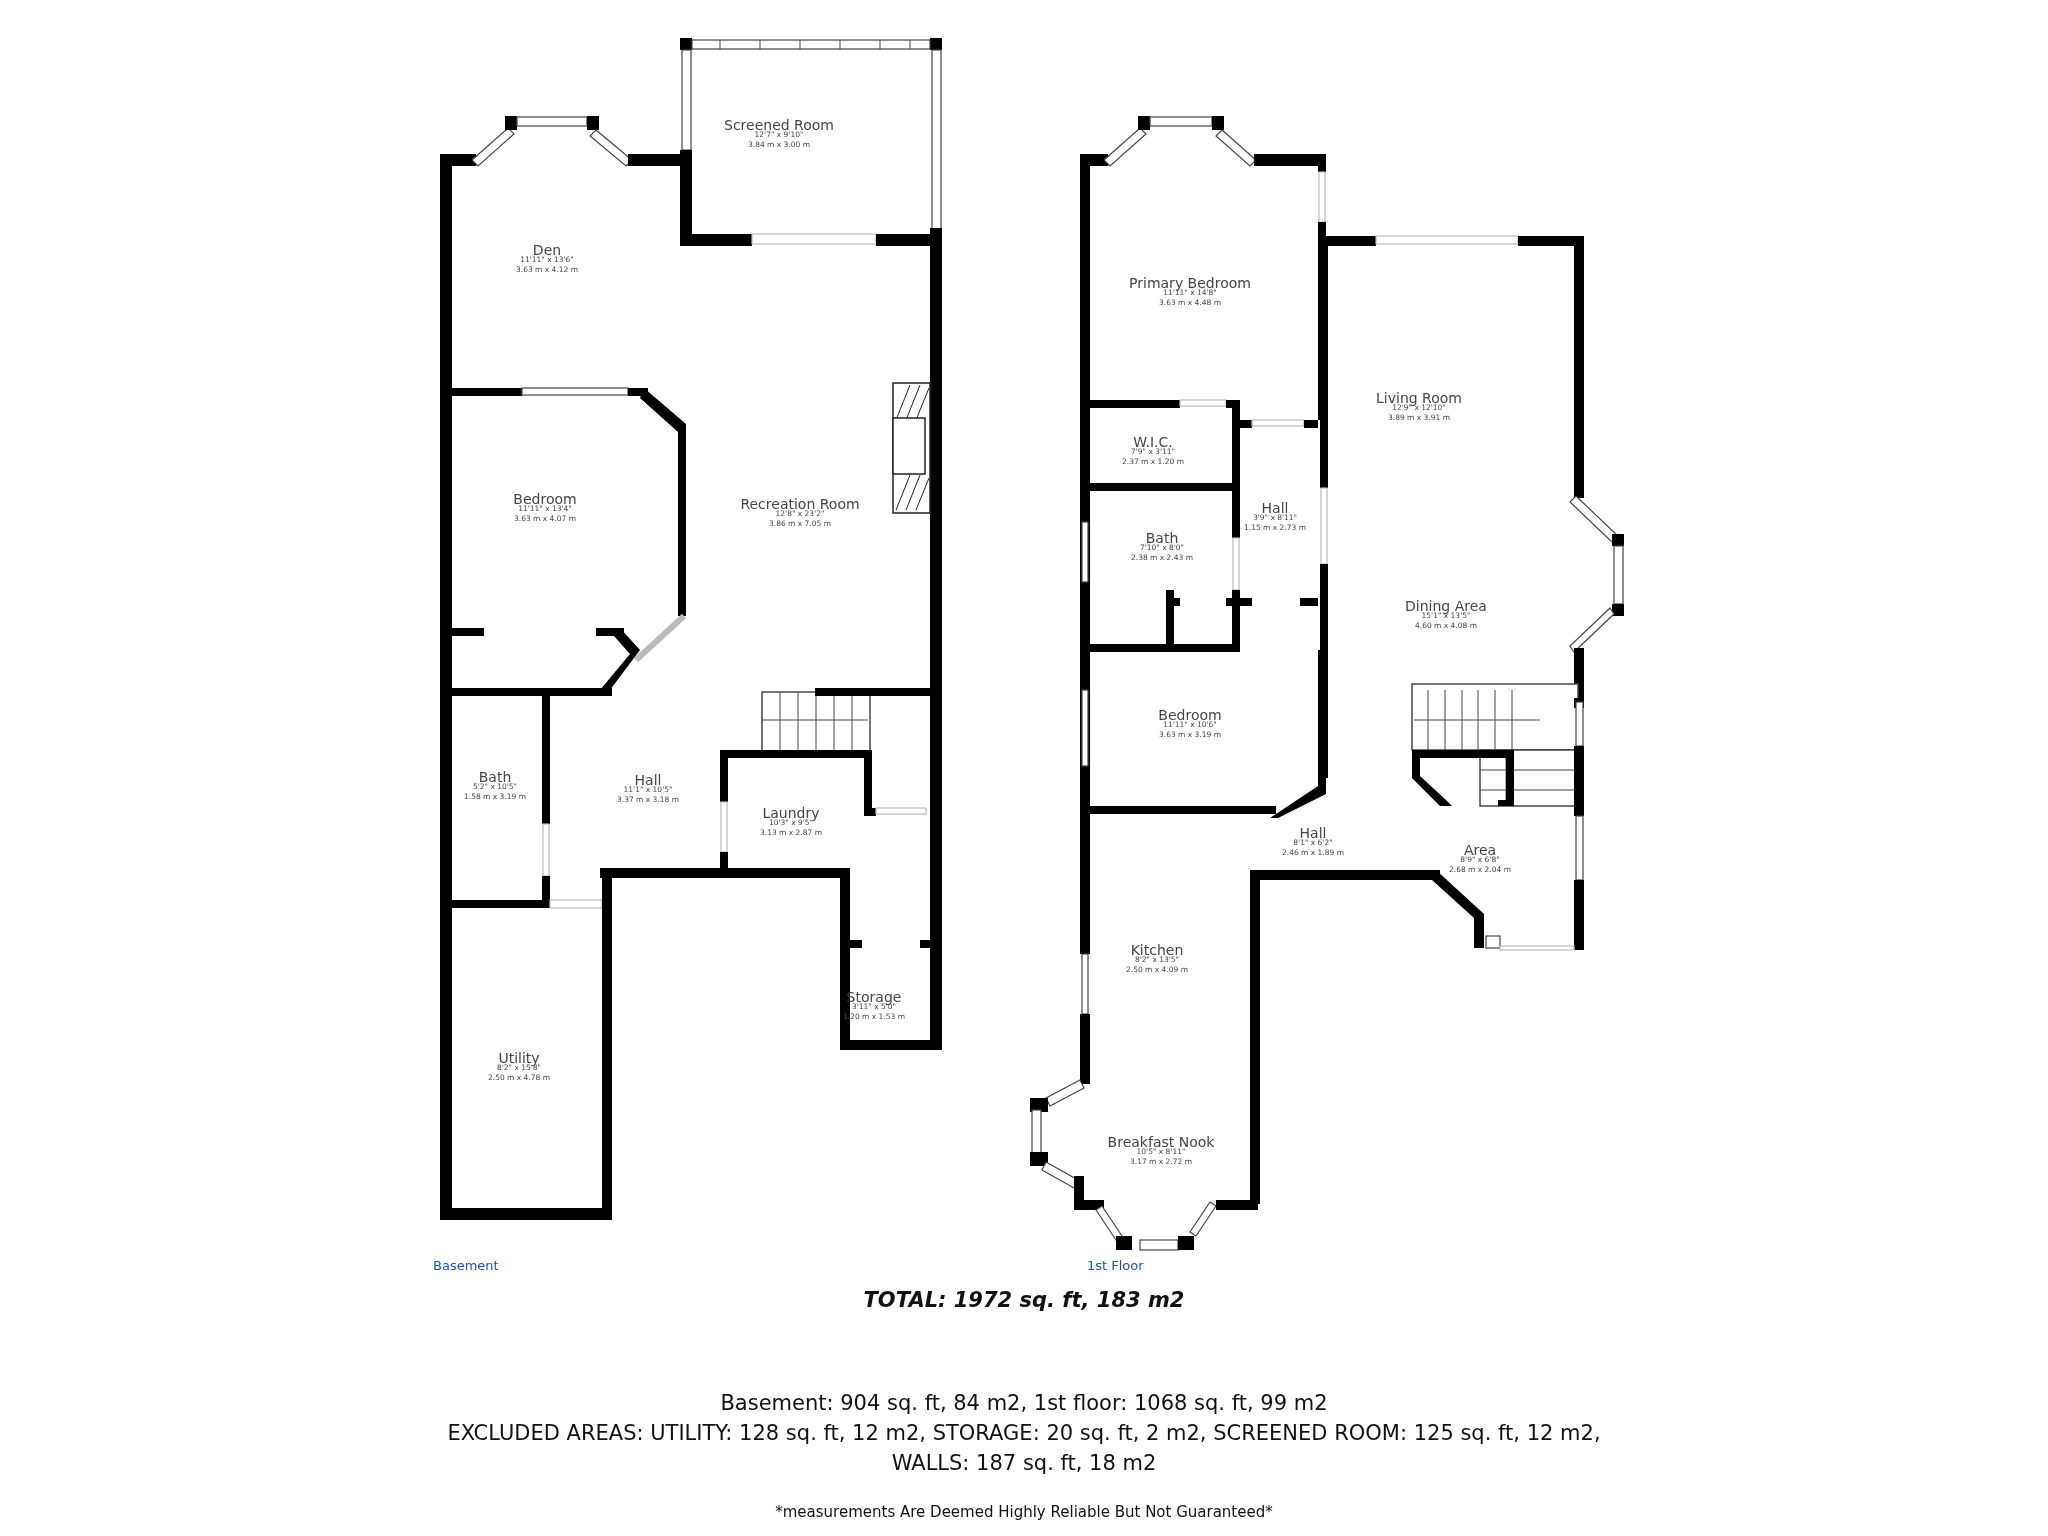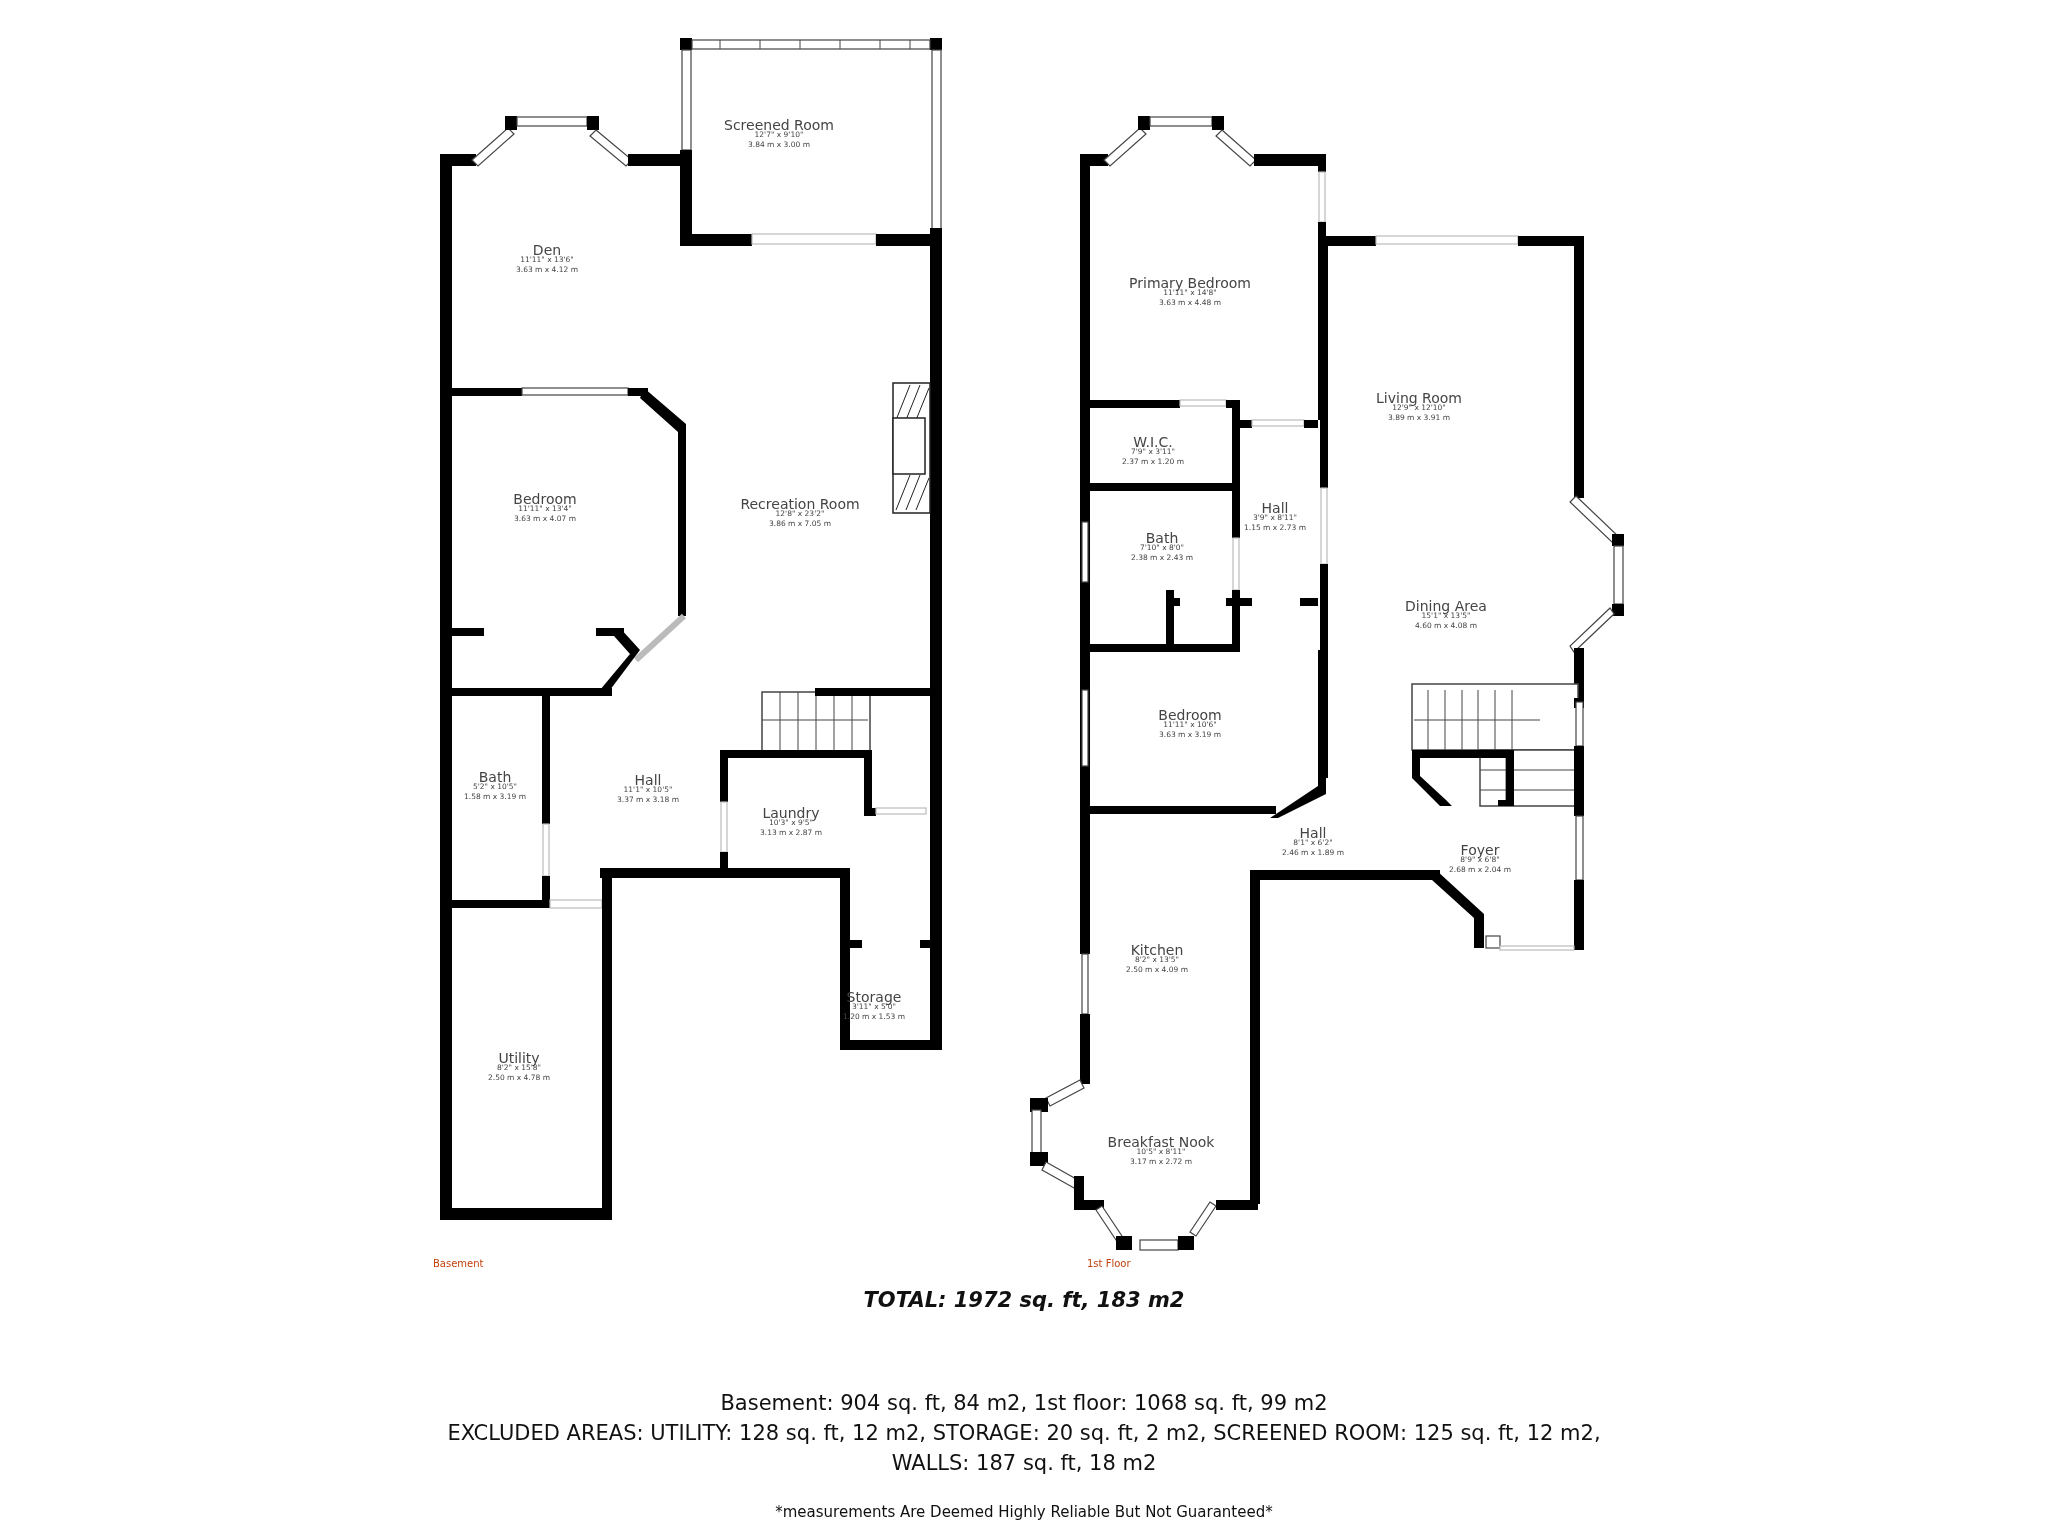--- a/index.html
+++ b/index.html
@@ -8,21 +8,21 @@
   #plan { position: absolute; left: 0; top: 0; width: 2048px; height: 1536px; }
   .wall { fill: #000; }
   .win { fill: #fff; stroke: #444; stroke-width: 1.2; }
   .door { fill: #fff; stroke: #bbb; stroke-width: 1.2; }
   .stair { fill: #fff; stroke: #444; stroke-width: 1.5; }
   .hatch { fill: #fff; stroke: #222; stroke-width: 1.5; }
   .rl { position: absolute; transform: translate(-50%, 0); text-align: center;
         font-size: 7.5px; line-height: 10px; color: #444; white-space: nowrap; }
   .rl .n { display: block; font-size: 14px; }
   .rl .d { display: block; }
-  .floor-label { position: absolute; font-size: 10px; color: #c2410c; }
+  .floor-label { position: absolute; font-size: 13px; color: #1d4ed8; }
   .summary { position: absolute; left: 0; width: 2048px; text-align: center; color: #111; }
   .sum-total { top: 1288px; font-size: 21px; font-weight: bold; font-style: italic; }
   .sum-line { font-size: 21px; }
   .sum-1 { top: 1391px; }
   .sum-2 { top: 1421px; }
   .sum-3 { top: 1451px; }
   .disclaimer { top: 1503px; font-size: 15px; }
 </style>
 </head>
 <body>
@@ -323,21 +323,21 @@
   <span class="n">Bedroom</span>
     <span class="d">11'11" x 10'6"</span>
     <span class="d">3.63 m x 3.19 m</span>
 </div>
 <div class="rl" style="left:1313px; top:828px;">
   <span class="n">Hall</span>
     <span class="d">8'1" x 6'2"</span>
     <span class="d">2.46 m x 1.89 m</span>
 </div>
 <div class="rl" style="left:1480px; top:845px;">
-  <span class="n">Foyer</span>
+  <span class="n">Area</span>
     <span class="d">8'9" x 6'8"</span>
     <span class="d">2.68 m x 2.04 m</span>
 </div>
 <div class="rl" style="left:1157px; top:945px;">
   <span class="n">Kitchen</span>
     <span class="d">8'2" x 13'5"</span>
     <span class="d">2.50 m x 4.09 m</span>
 </div>
 <div class="rl" style="left:1161px; top:1137px;">
   <span class="n">Breakfast Nook</span>

